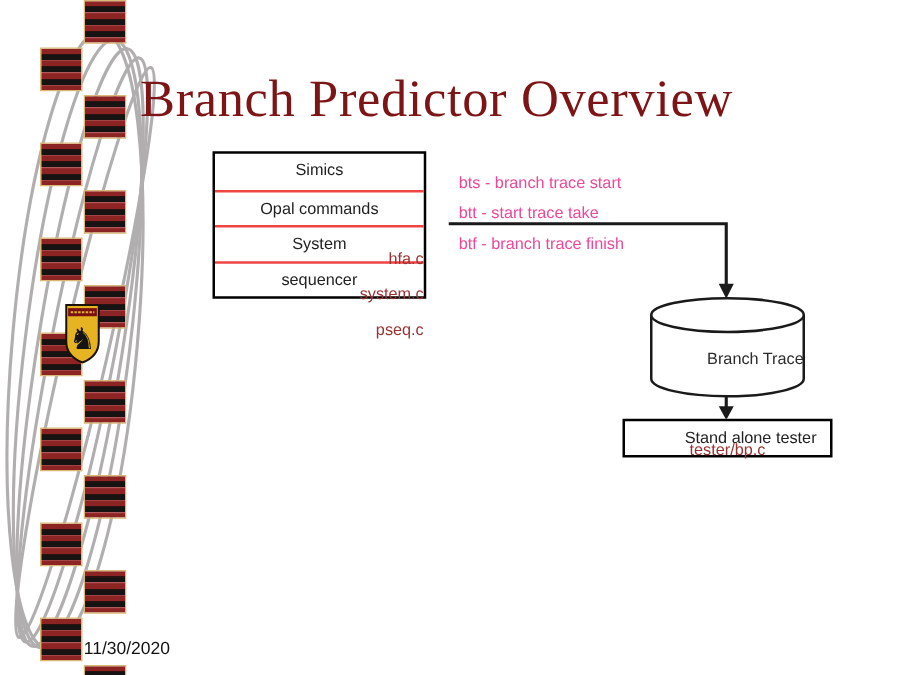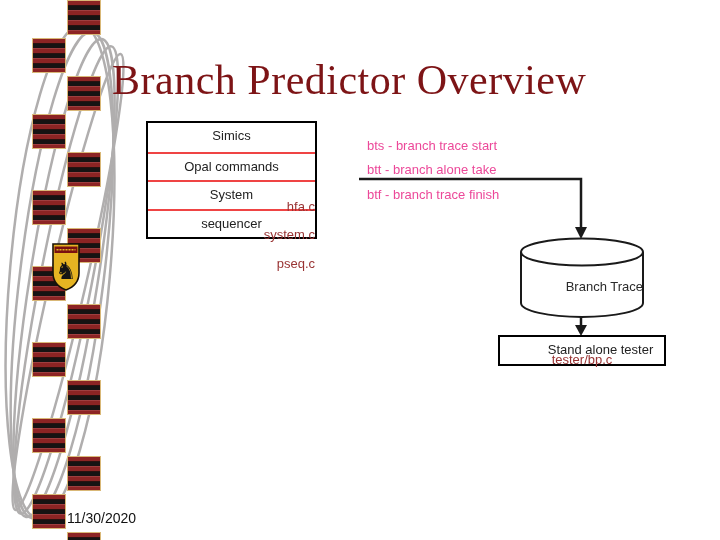--- a/index.html
+++ b/index.html
@@ -21,21 +21,21 @@
   }
   .crest { position:absolute; left:52px; top:243px; z-index:2; }
   
   .title {
     position:absolute; left:112px; top:56px; width:560px; z-index:3;
     font-family:"Liberation Serif", serif; font-size:42px; font-weight:400;
     color:#7d1416; letter-spacing:0.5px; white-space:nowrap;
   }
   
   .stack {
-    position:absolute; left:146px; top:121px; width:171px; height:118px;
+    position:absolute; left:170px; top:121px; width:171px; height:118px;
     border:2px solid #000; z-index:3; background:#fff;
   }
   .stack-row { position:relative; height:28.5px; border-top:2px solid #ef4444; }
   .stack-row:first-child { border-top:none; }
   .stack-label {
     position:relative; text-align:center; padding-top:5px;
     font-size:13px; color:#222; z-index:1;
   }
   .stack-code {
     position:absolute; left:0; top:14px; width:100%; text-align:right;
@@ -121,21 +121,21 @@
       <div class="stack-label">System</div>
       <div class="stack-code">system.c</div>
     </div>
     <div class="stack-row">
       <div class="stack-label">sequencer</div>
       <div class="stack-code">pseq.c</div>
     </div>
   </div>
 
   <div class="legend-item" style="top:138px">bts - branch trace start</div>
-  <div class="legend-item" style="top:162px">btt - branch alone take</div>
+  <div class="legend-item" style="top:162px">btt - start trace take</div>
   <div class="legend-item" style="top:187px">btf - branch trace finish</div>
 
   <svg class="diagram" width="720" height="540">
 
     <path d="M359,179 L581,179 L581,228" fill="none" stroke="#1a1a1a" stroke-width="2.5"></path>
     <polygon points="575,227 587,227 581,239" fill="#1a1a1a"></polygon>
 
     <g>
       <path d="M521,252 L521,303 A61,14 0 0 0 643,303 L643,252" fill="#ffffff" stroke="#1a1a1a" stroke-width="2"></path>
       <ellipse cx="582" cy="252" rx="61" ry="13.5" fill="#ffffff" stroke="#1a1a1a" stroke-width="2"></ellipse>

